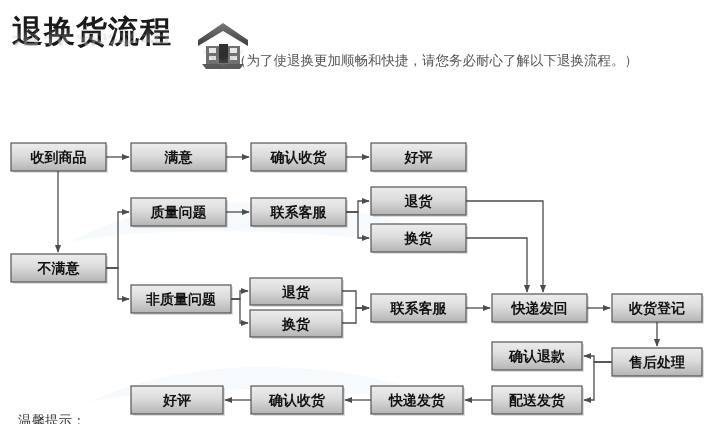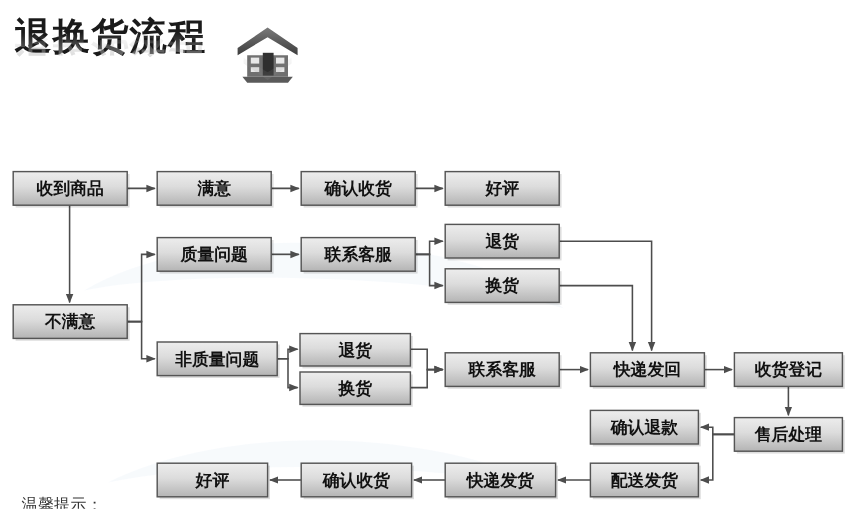--- a/index.html
+++ b/index.html
@@ -86,20 +86,21 @@
     <path d="M6,44 L48,44 L44,49 L10,49 Z" fill="#5a5a5a"></path>
   </svg>
 
   <svg class="house-reflect" viewBox="0 0 54 50">
     <path d="M2,20 L27,3 L52,20 L52,26 L27,11 L2,26 Z" fill="#8c8c8c"></path>
     <path d="M10,26 L44,26 L44,44 L10,44 Z" fill="#9a9a9a"></path>
     <rect x="23" y="24" width="9" height="19" fill="#6a6a6a"></rect>
     <path d="M6,44 L48,44 L44,49 L10,49 Z" fill="#8a8a8a"></path>
   </svg>
 
+  <div class="subtitle">（为了使退换更加顺畅和快捷，请您务必耐心了解以下退换流程。）</div>
 
 
   <svg class="watermark" viewBox="0 0 420 220">
     <path d="M10,40 C110,-20 330,-10 410,55 C330,30 110,20 10,40 Z" fill="#7aa7d9"></path>
     <path d="M30,200 C130,150 300,155 400,205 C300,185 130,180 30,200 Z" fill="#7aa7d9"></path>
   </svg>
 
   <svg id="flow" viewBox="0 0 711 290">
     <defs>
       <linearGradient id="boxGrad" x1="0" y1="0" x2="0" y2="1">

